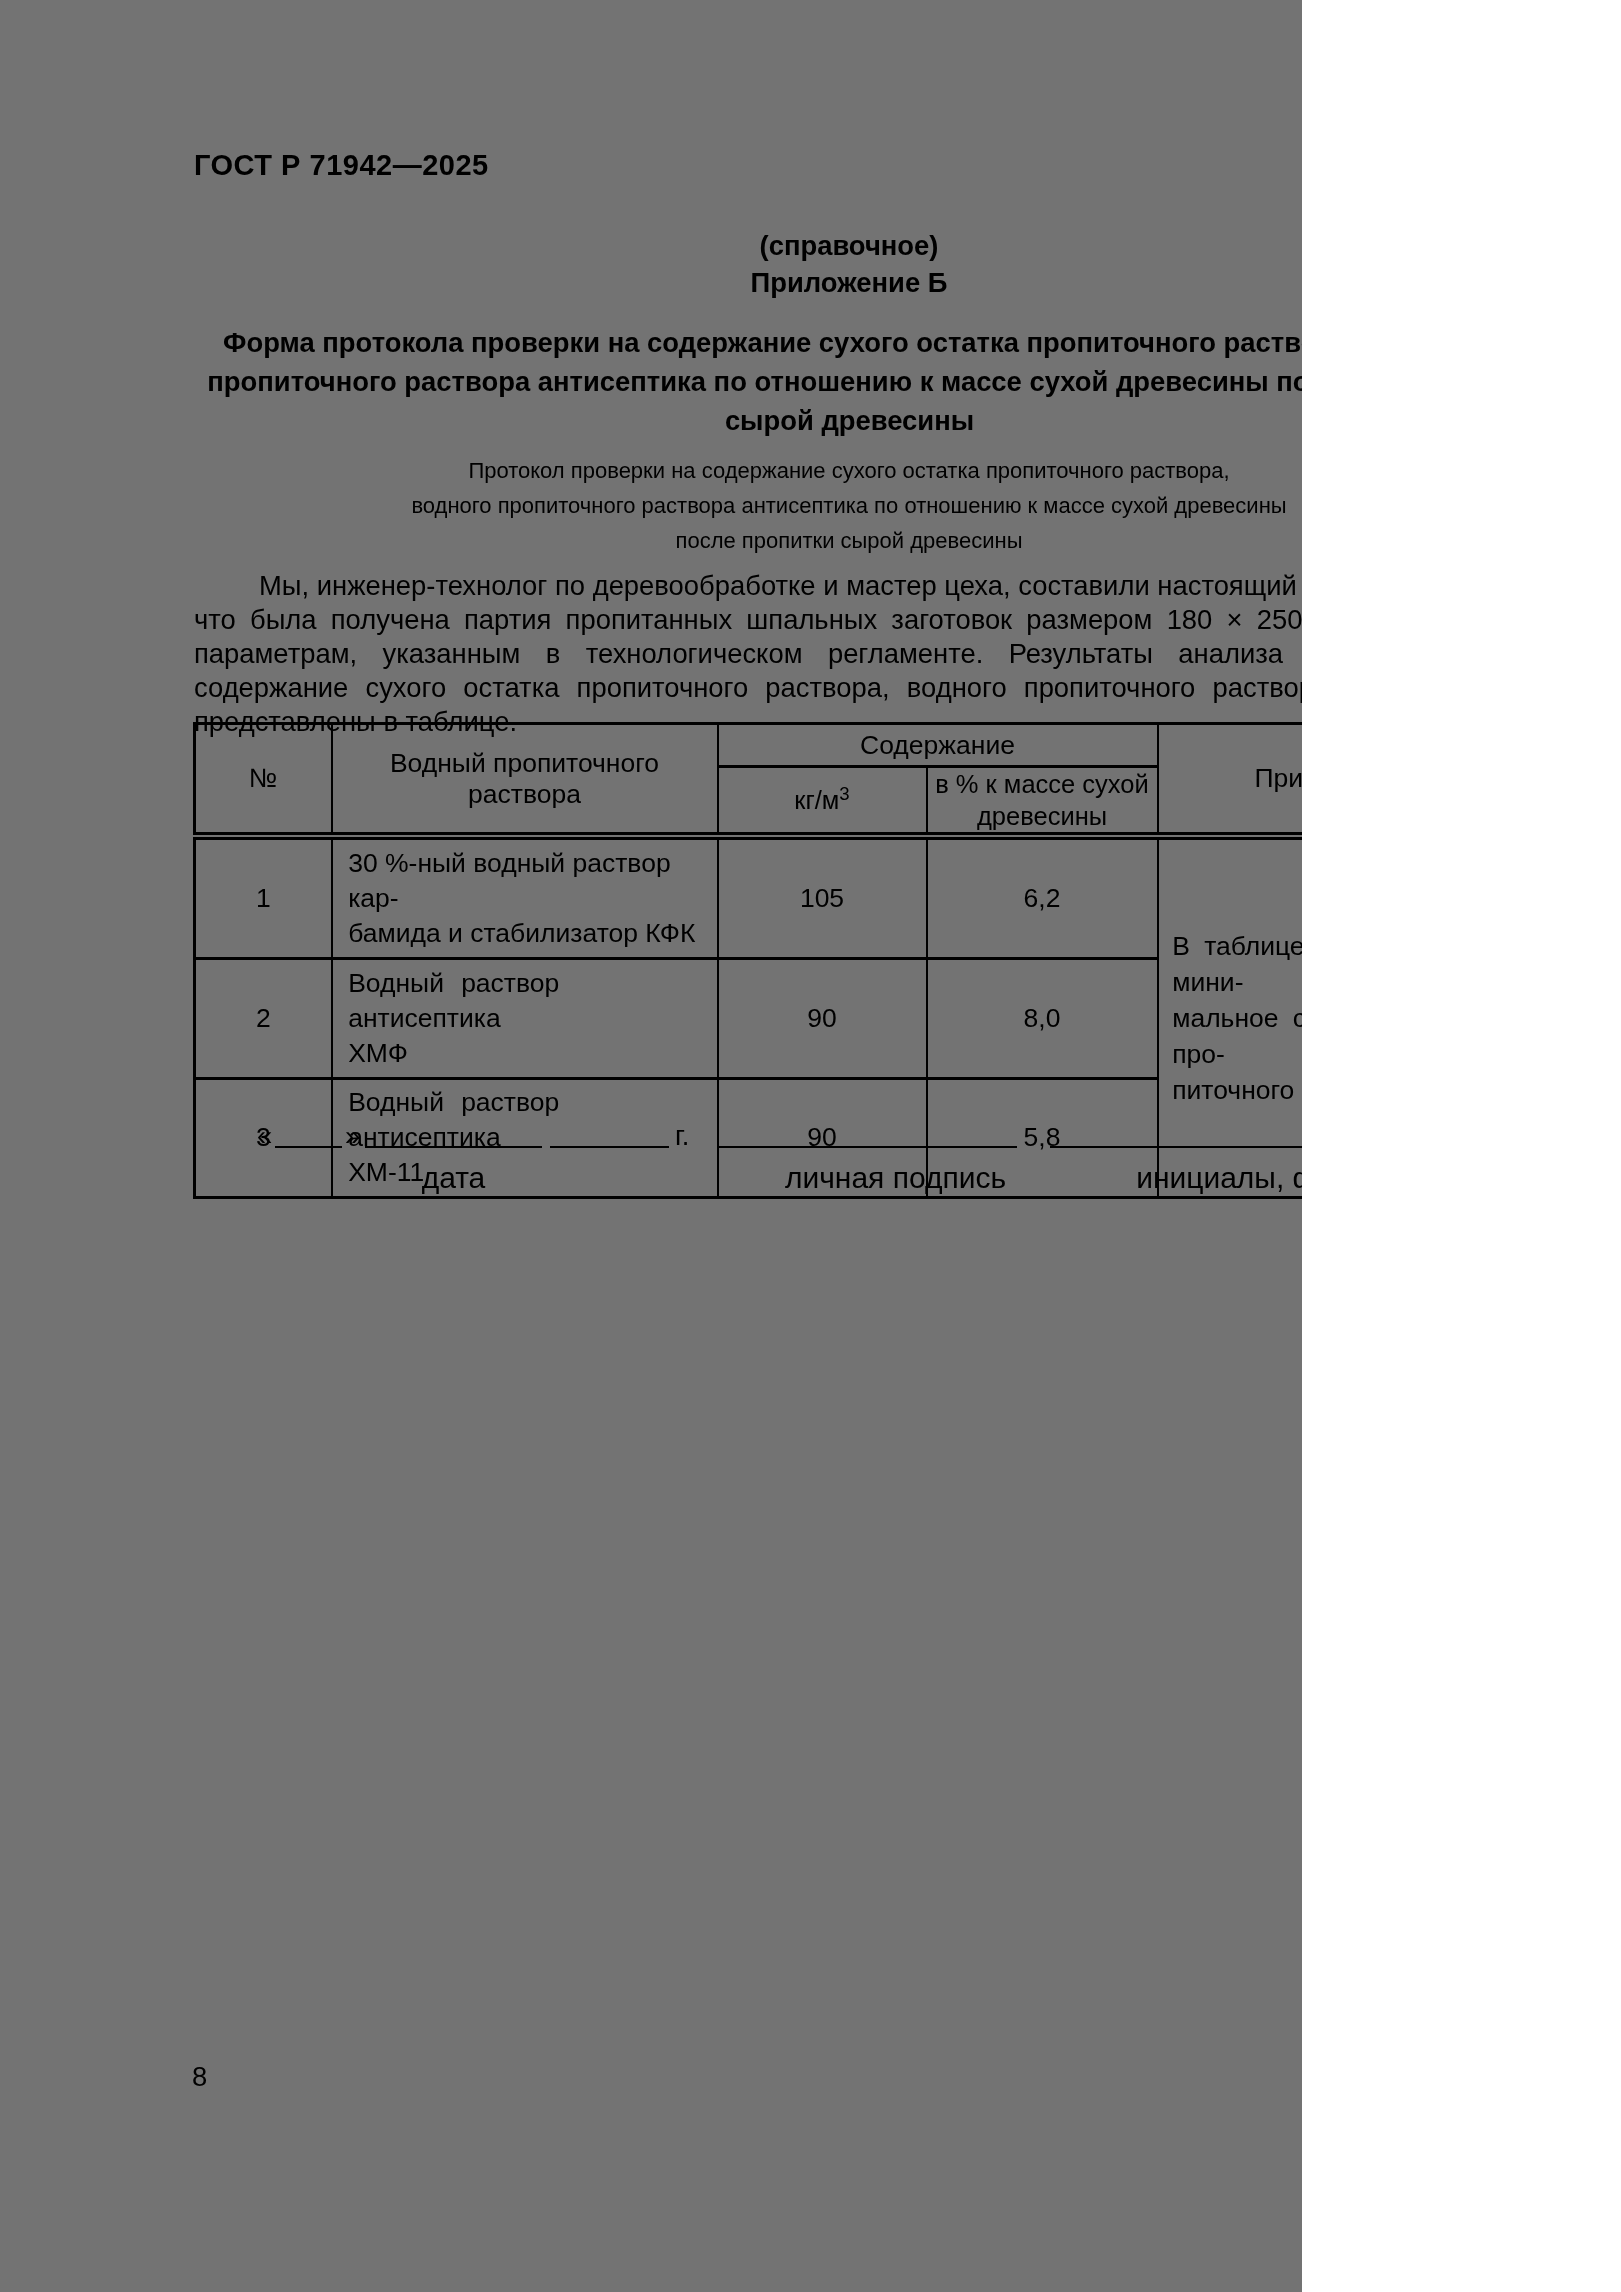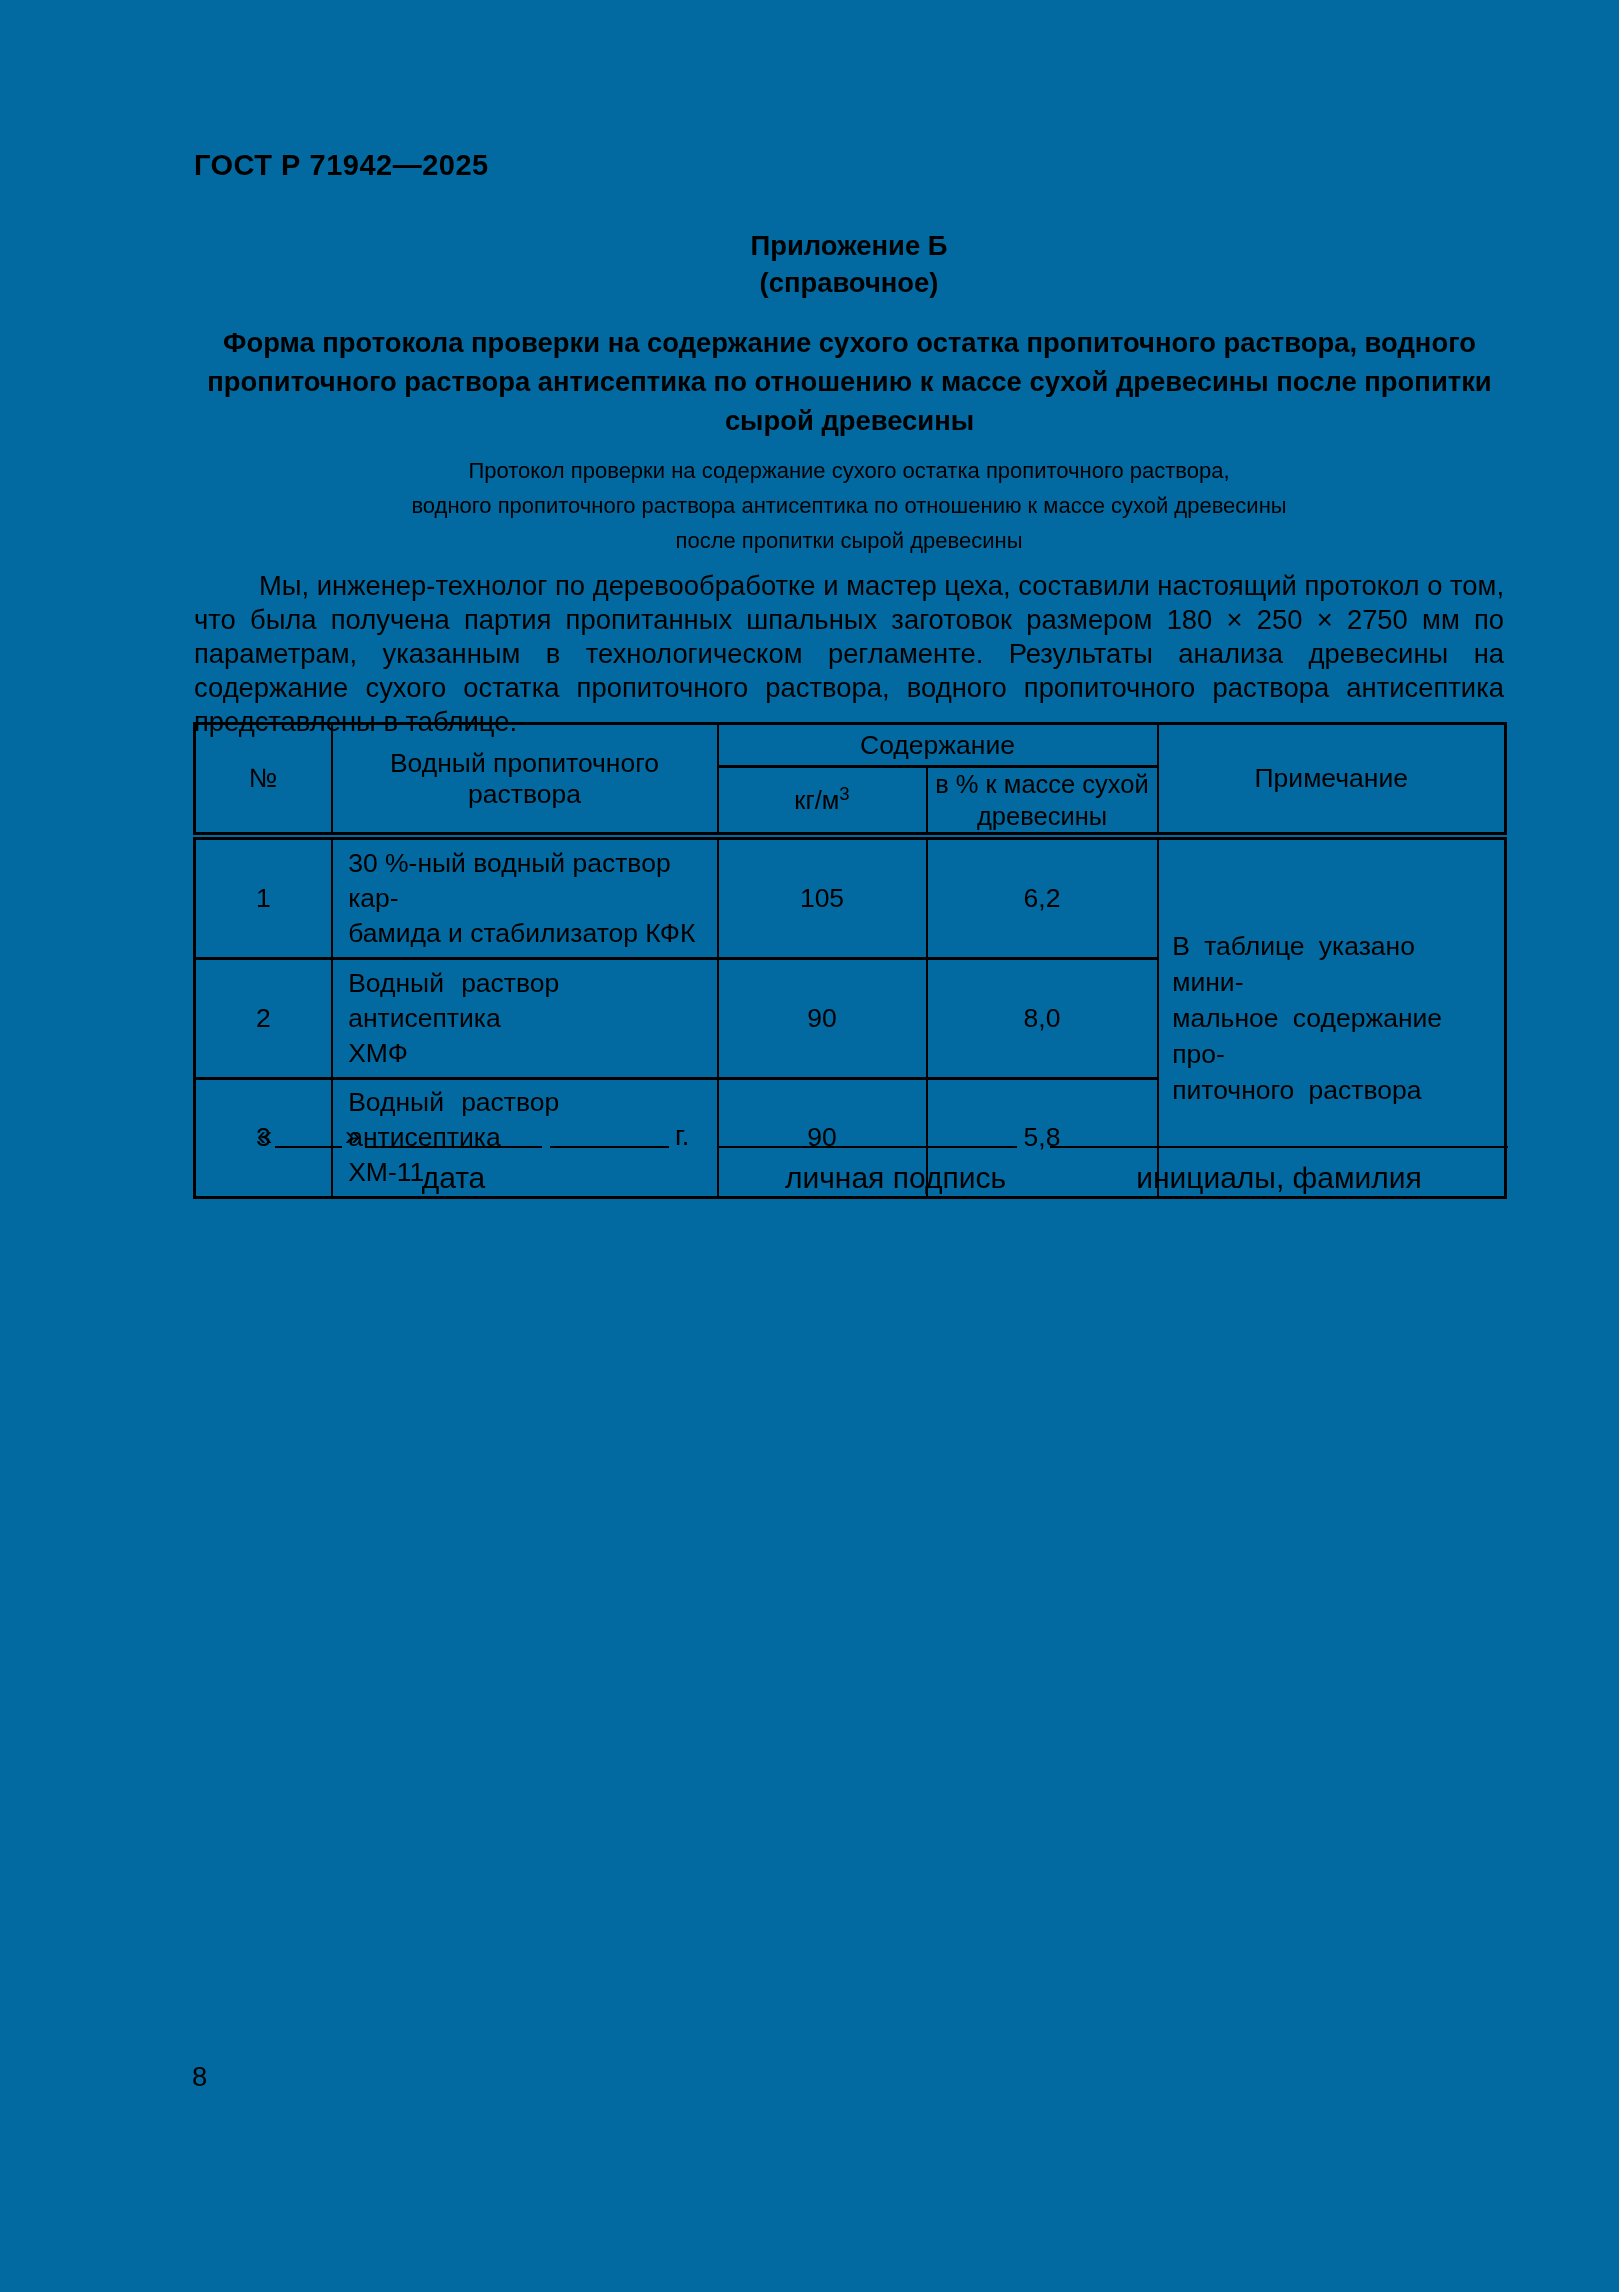--- a/index.html
+++ b/index.html
@@ -1,20 +1,20 @@
 <!DOCTYPE html>
 <html lang="ru"><head>
 <meta charset="utf-8">
 <style>
   html, body { margin: 0; padding: 0; background: #ffffff; }
   .page {
     position: relative;
-    width: 1619px;
+    width: 1302px;
     height: 2293px;
-    background: #0369a1;
+    background: #737373;
     color: #000000;
     font-family: "Liberation Sans", sans-serif;
     overflow: hidden;
   }
 
   .doc-code {
     position: absolute;
     left: 194px; top: 149px;
     font-size: 29px; font-weight: bold;
     letter-spacing: 0.5px;
@@ -127,22 +127,22 @@
   }
 </style>
 </head>
 <body>
 
 <div class="page">
 
   <div class="doc-code">ГОСТ Р 71942—2025</div>
 
   <div class="appendix">
+    <div>(справочное)</div>
     <div>Приложение Б</div>
-    <div>(справочное)</div>
   </div>
 
   <div class="form-title">Форма протокола проверки на содержание сухого остатка пропиточного раствора, водного
 пропиточного раствора антисептика по отношению к массе сухой древесины после пропитки
 сырой древесины</div>
 
   <div class="protocol-heading">Протокол проверки на содержание сухого остатка пропиточного раствора,
 водного пропиточного раствора антисептика по отношению к массе сухой древесины
 после пропитки сырой древесины</div>
 

